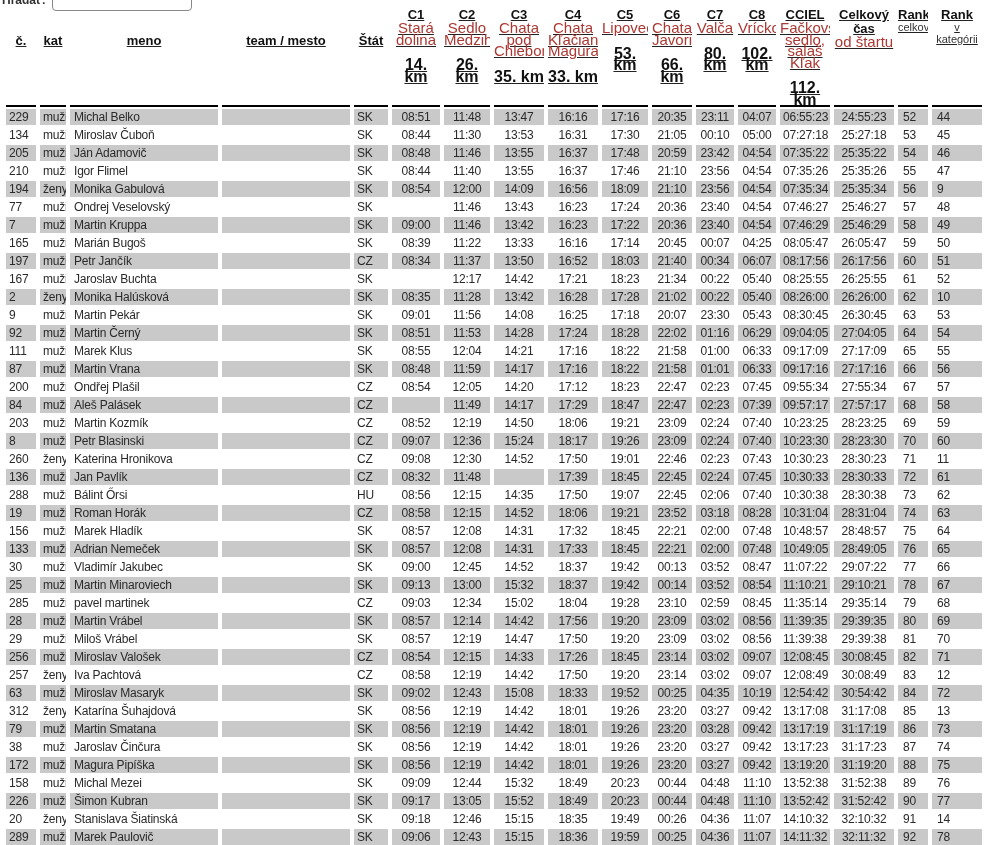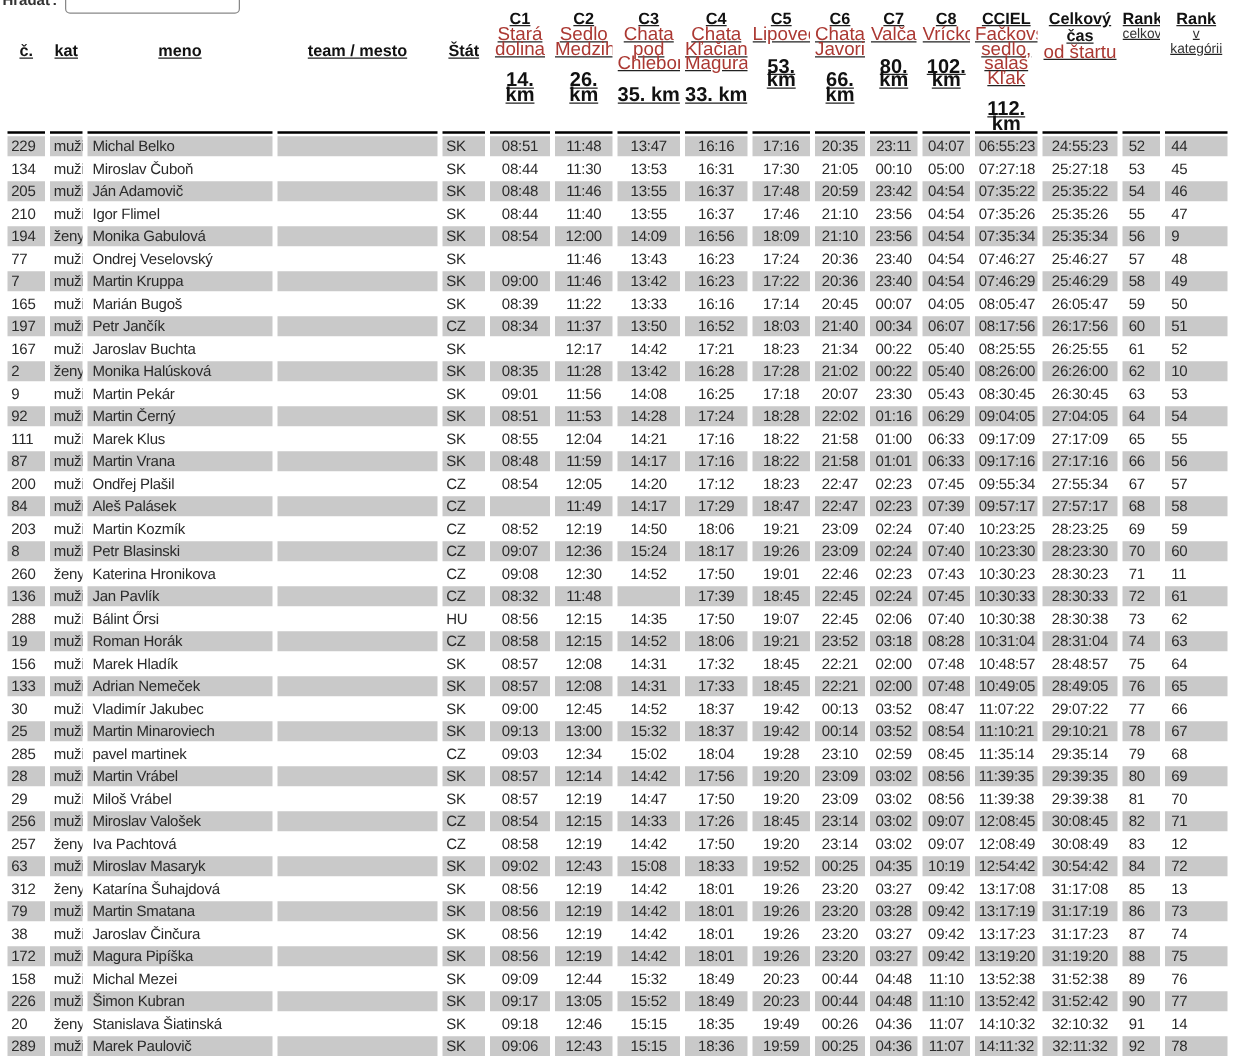--- a/index.html
+++ b/index.html
@@ -288,21 +288,21 @@
         <td>Marián Bugoš</td>
         <td></td>
         <td>SK</td>
         <td>08:39</td>
         <td>11:22</td>
         <td>13:33</td>
         <td>16:16</td>
         <td>17:14</td>
         <td>20:45</td>
         <td>00:07</td>
-        <td>04:05</td>
+        <td>04:25</td>
         <td>08:05:47</td>
         <td>26:05:47</td>
         <td>59</td>
         <td>50</td>
       </tr>
       <tr>
         <td>197</td>
         <td>muži</td>
         <td>Petr Jančík</td>
         <td></td>

